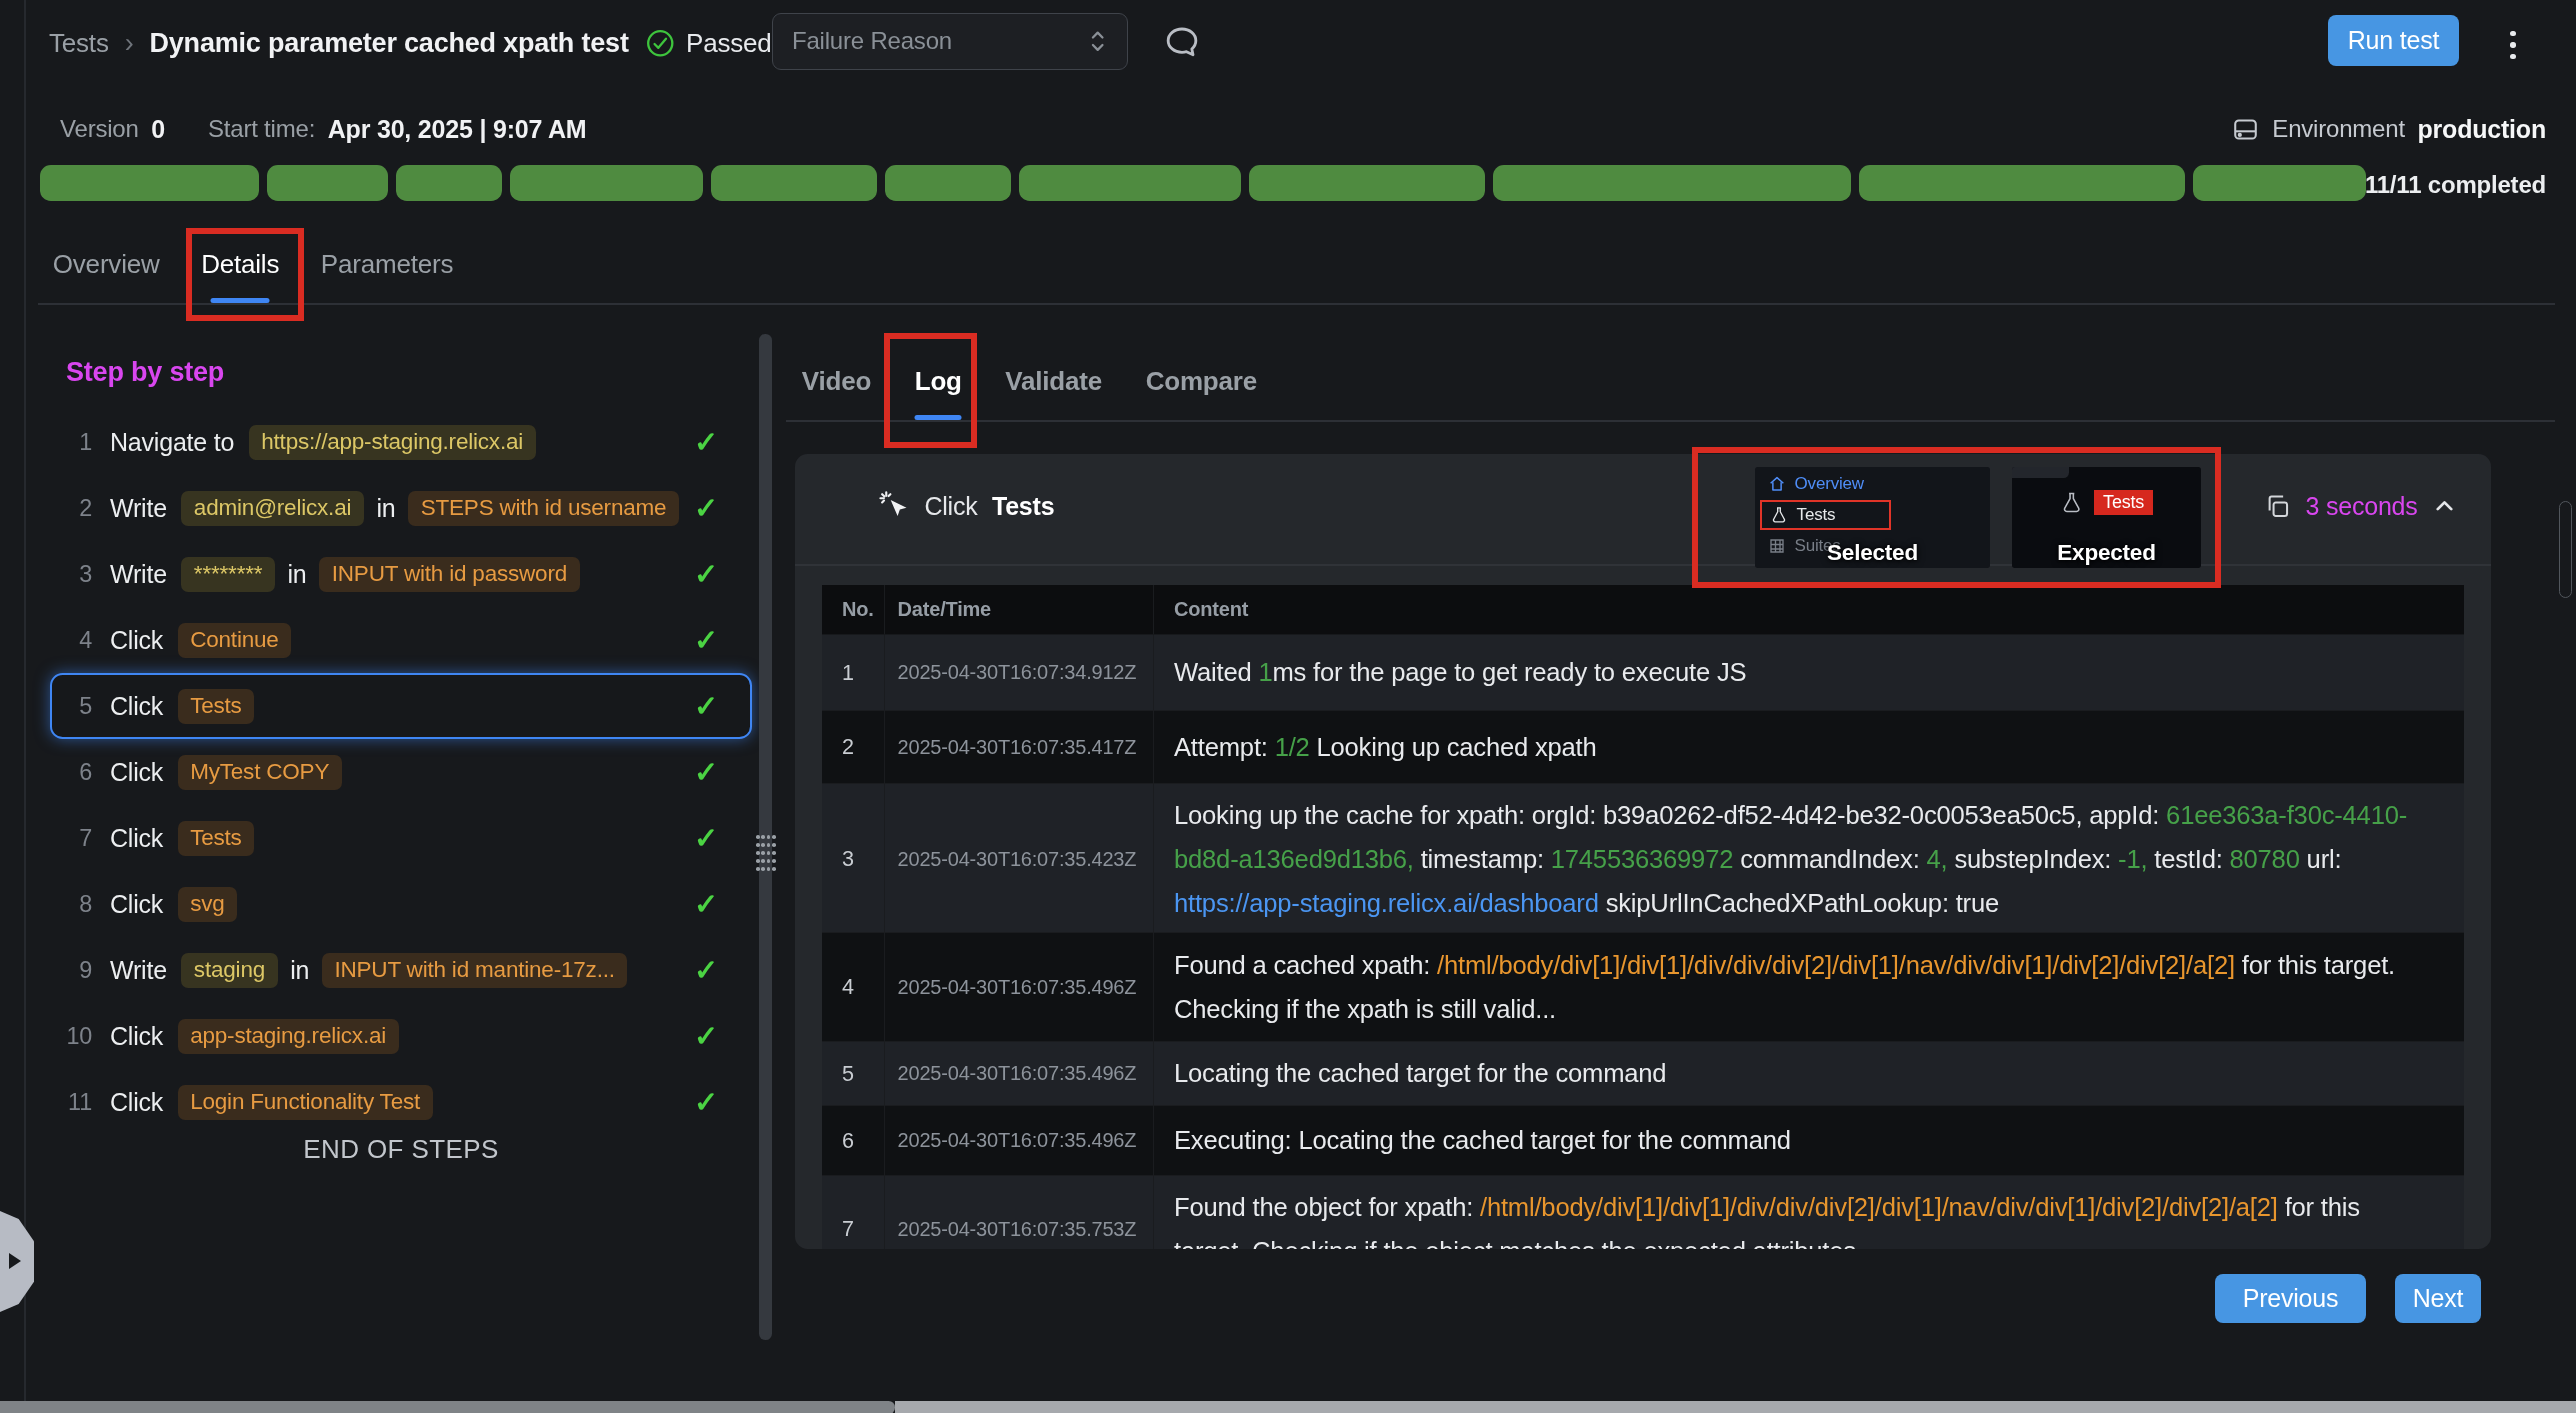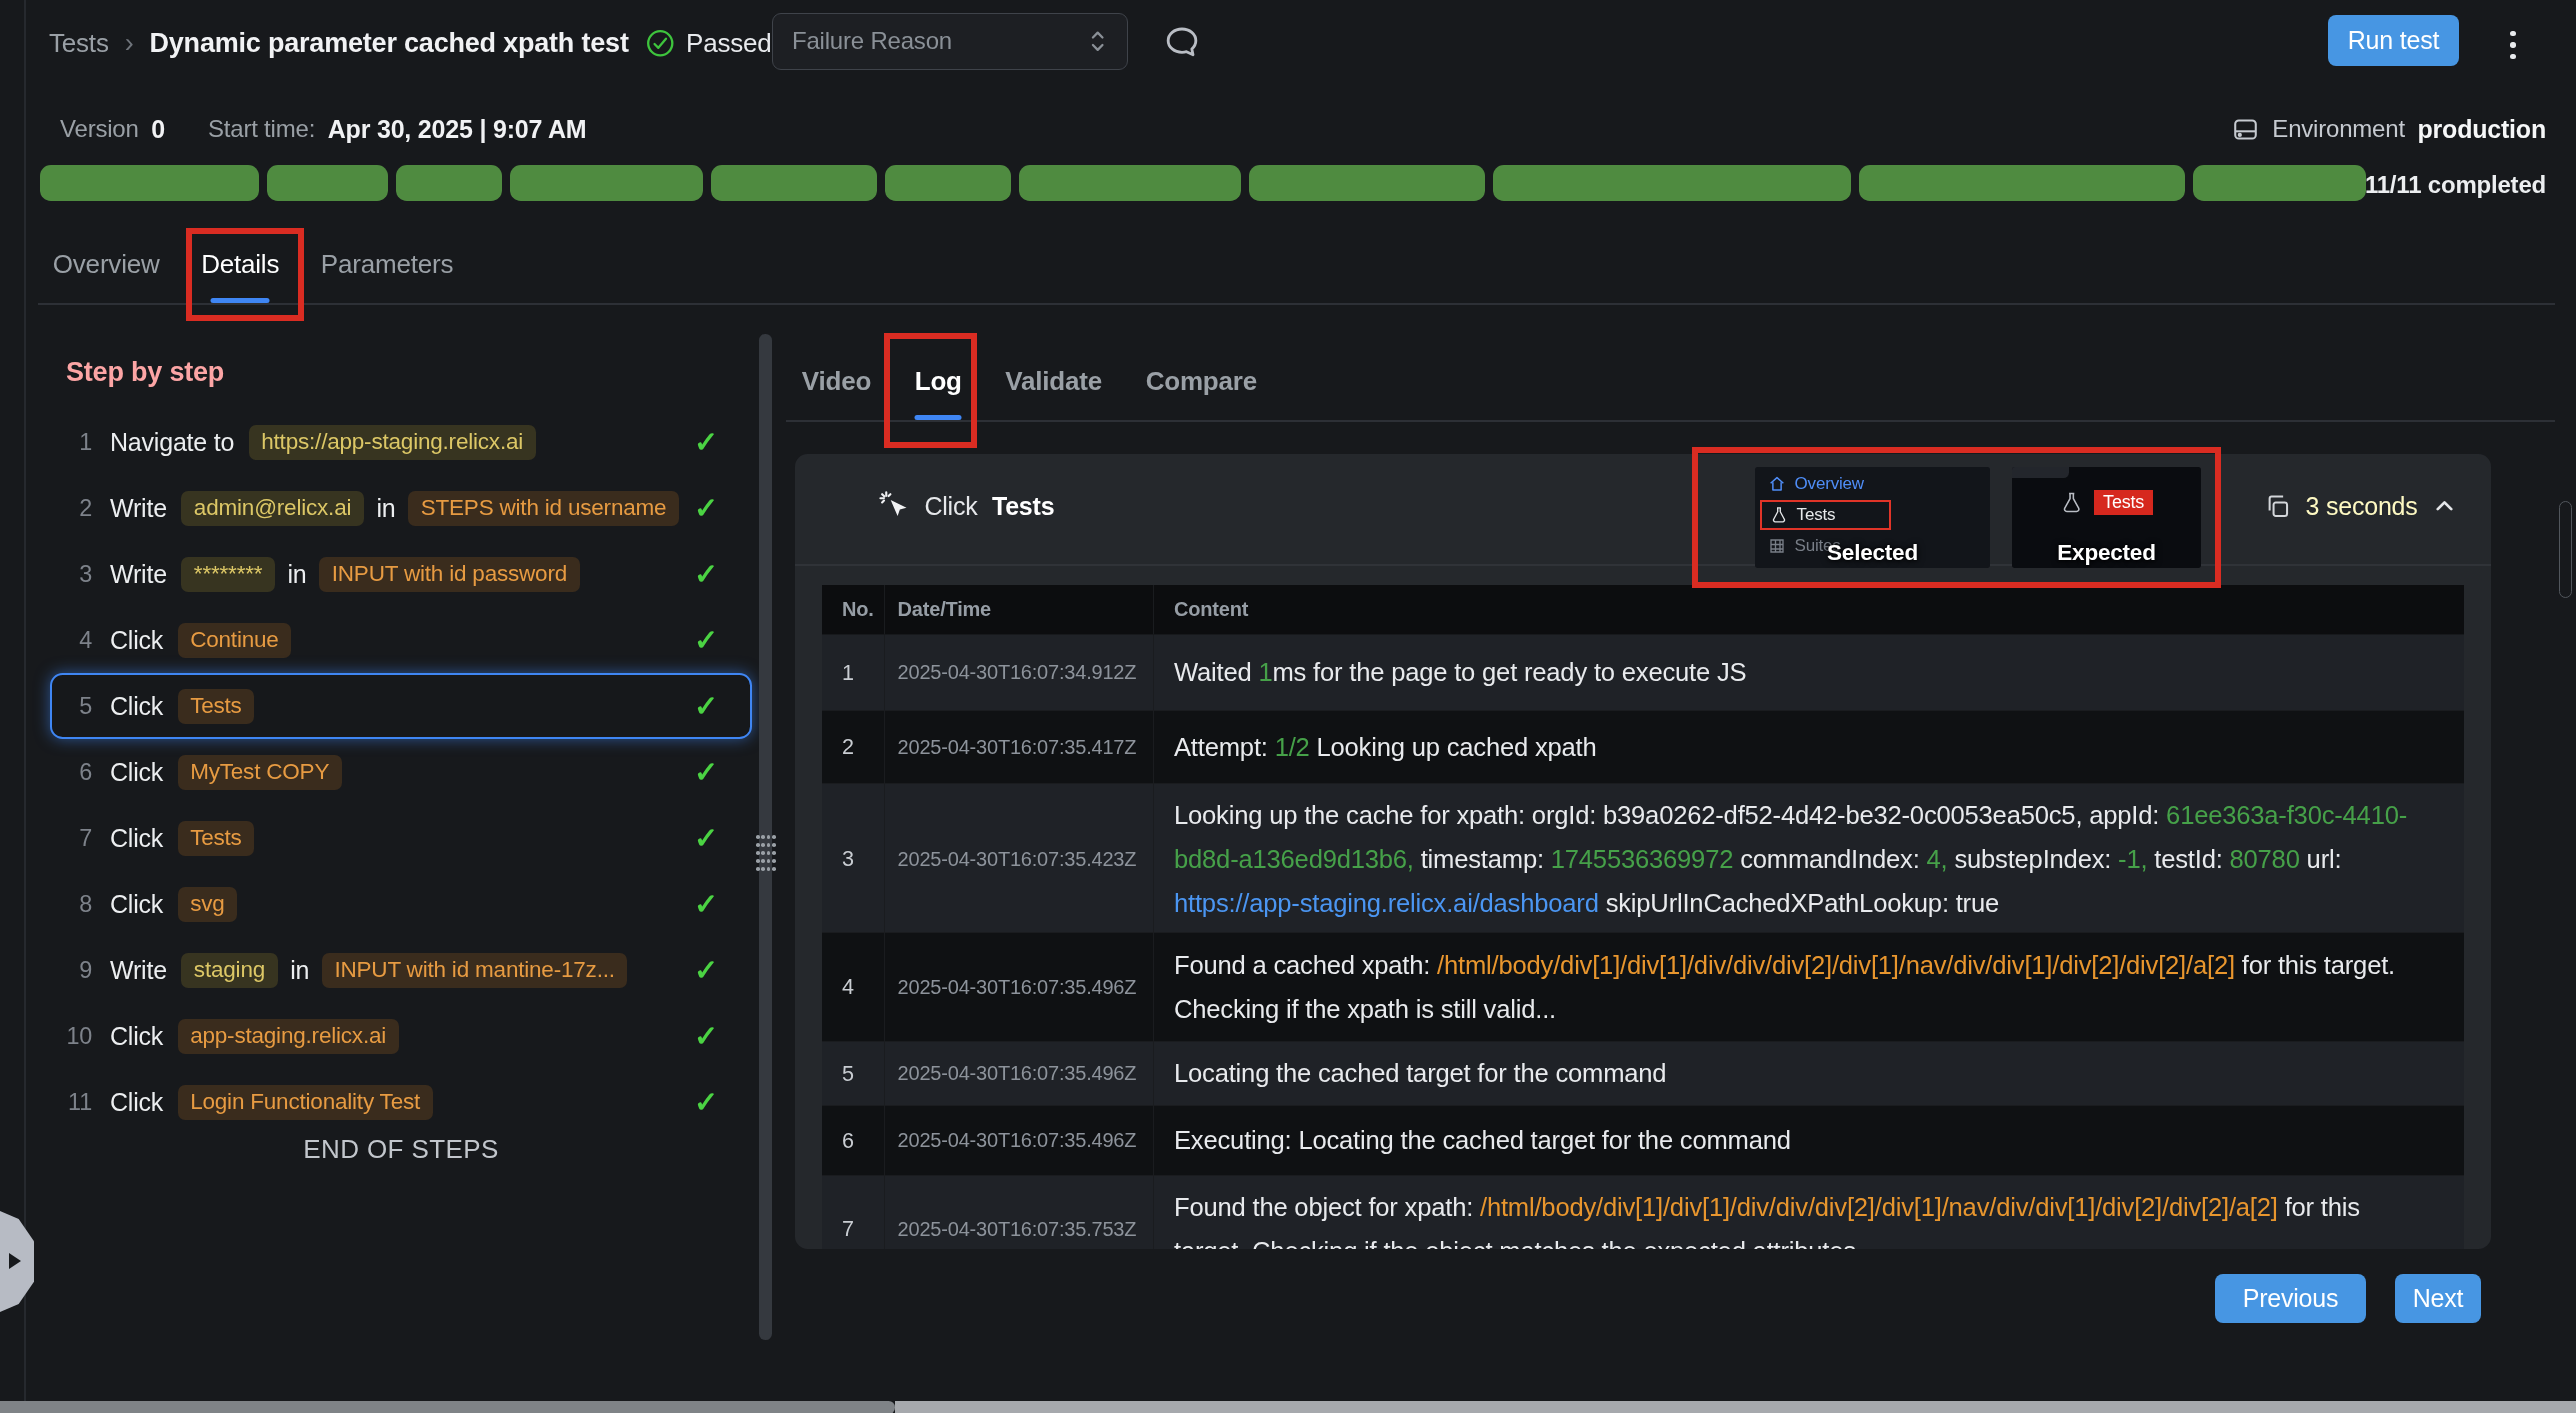--- a/index.html
+++ b/index.html
@@ -39,21 +39,21 @@
   
   .main-tabs{position:absolute;left:51px;top:244px;height:59px;display:flex;gap:38px;}
   .tab{position:relative;font-size:26px;color:#9aa0a6;padding:5.4px 1.8px 0 1.8px;}
   .tab.active{color:#ffffff;}
   .tab.active .underline{position:absolute;left:50%;transform:translateX(-50%);bottom:0;width:59px;height:5.4px;
                          border-radius:2.7px;background:#3f86f4;}
   .divider-main{position:absolute;left:38px;right:20.7px;top:303px;height:1.8px;background:#2d3036;}
   .divider-panel{position:absolute;left:786px;right:20.7px;top:420px;height:1.8px;background:#2d3036;}
 
   
-  .steps-title{position:absolute;left:66px;top:357px;font-size:27px;font-weight:700;color:#fca5a5;}
+  .steps-title{position:absolute;left:66px;top:357px;font-size:27px;font-weight:700;color:#d946ef;}
   .step-list{position:absolute;left:50px;top:409px;width:702px;}
   .step-row{position:relative;height:66px;display:flex;align-items:center;box-sizing:border-box;border:2.7px solid transparent;border-radius:12.6px;}
   .step-row.selected{border-color:#3f86f4;background:#16181b;box-shadow:0 0 14.4px rgba(63,134,244,.55);}
   .step-no{width:40px;text-align:right;font-size:23.4px;color:#7d828a;margin-right:18px;flex:none;}
   .step-action{font-size:25px;color:#eceef0;margin-right:14.4px;white-space:nowrap;}
   .step-join{font-size:25px;color:#eceef0;margin:0 12.6px;}
   .badge{font-size:22.5px;padding:4.5px 12.6px;border-radius:7.2px;white-space:nowrap;}
   .badge.yellow{color:#dcc766;background:#373420;}
   .badge.orange{color:#e79b42;background:#3a2c1d;}
   .step-check{margin-left:auto;margin-right:32px;font-size:29px;color:#4bd343;font-weight:700;}
@@ -67,21 +67,21 @@
   .panel-tabs{position:absolute;left:800px;top:361px;height:59px;display:flex;gap:40px;font-weight:bold;}
   .panel-tabs .tab.active .underline{width:47px;}
 
   
   .card{position:absolute;left:795px;top:454px;width:1696px;height:795px;background:#25282c;border-radius:12.6px;overflow:hidden;}
   .card-head{position:absolute;left:83px;top:36px;display:flex;align-items:center;gap:14.4px;}
   .card-head .lbl{font-size:25px;color:#e6e8eb;}
   .card-head .tgt{font-size:25px;font-weight:700;color:#ffffff;}
   .card-head-divider{position:absolute;left:0;right:0;top:110px;height:1.8px;background:#303338;}
   .dur-cluster{position:absolute;right:34px;top:38px;display:flex;align-items:center;gap:14.4px;}
-  .dur-cluster .dur{font-size:25px;color:#fef9c3;}
+  .dur-cluster .dur{font-size:25px;color:#d946ef;}
 
   .log-table{position:absolute;left:27px;top:131px;width:1642px;}
   .l-grid{display:grid;grid-template-columns:63px 269px 1fr;}
   .l-head{height:49px;background:#0c0d0f;border-bottom:1.8px solid #17191c;}
   .l-head .cell{display:flex;align-items:center;font-size:20px;font-weight:700;color:#969da5;}
   .cell{border-right:1.8px solid #1a1c1f;box-sizing:border-box;}
   .cell:last-child{border-right:none;}
   .c-no{padding-left:20px;}
   .c-time{padding-left:12.6px;}
   .c-content{padding-left:20px;}

